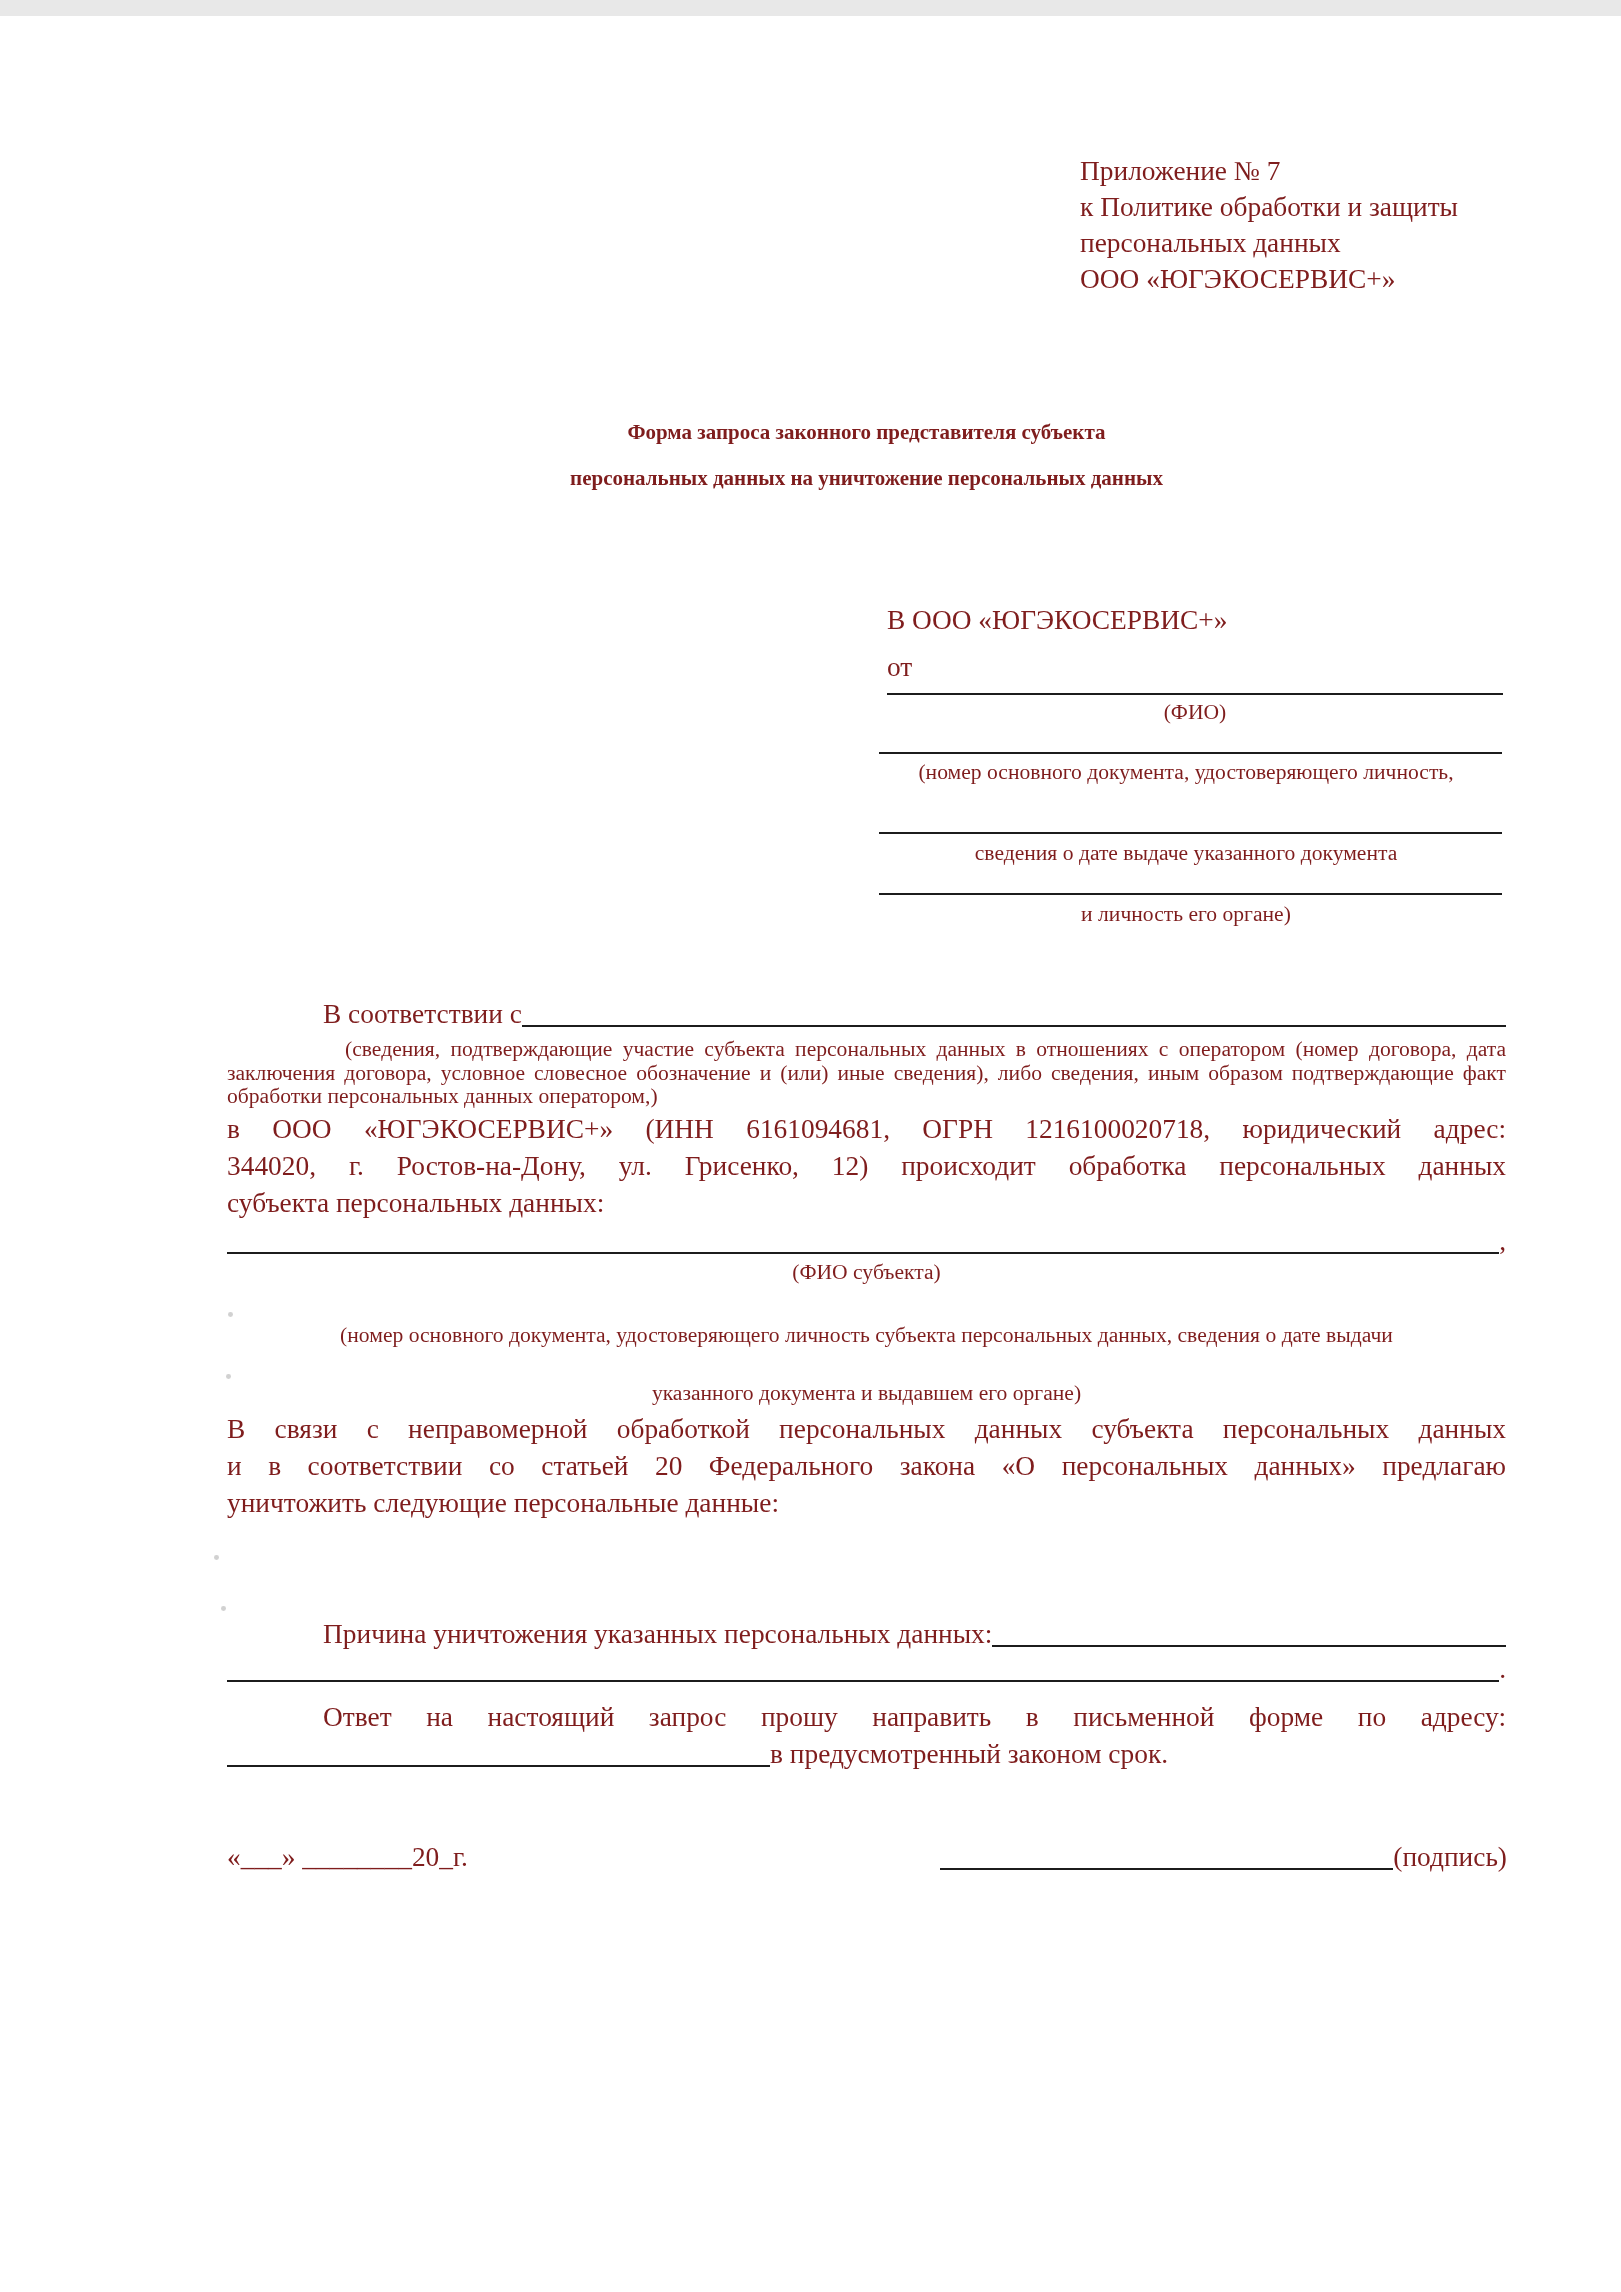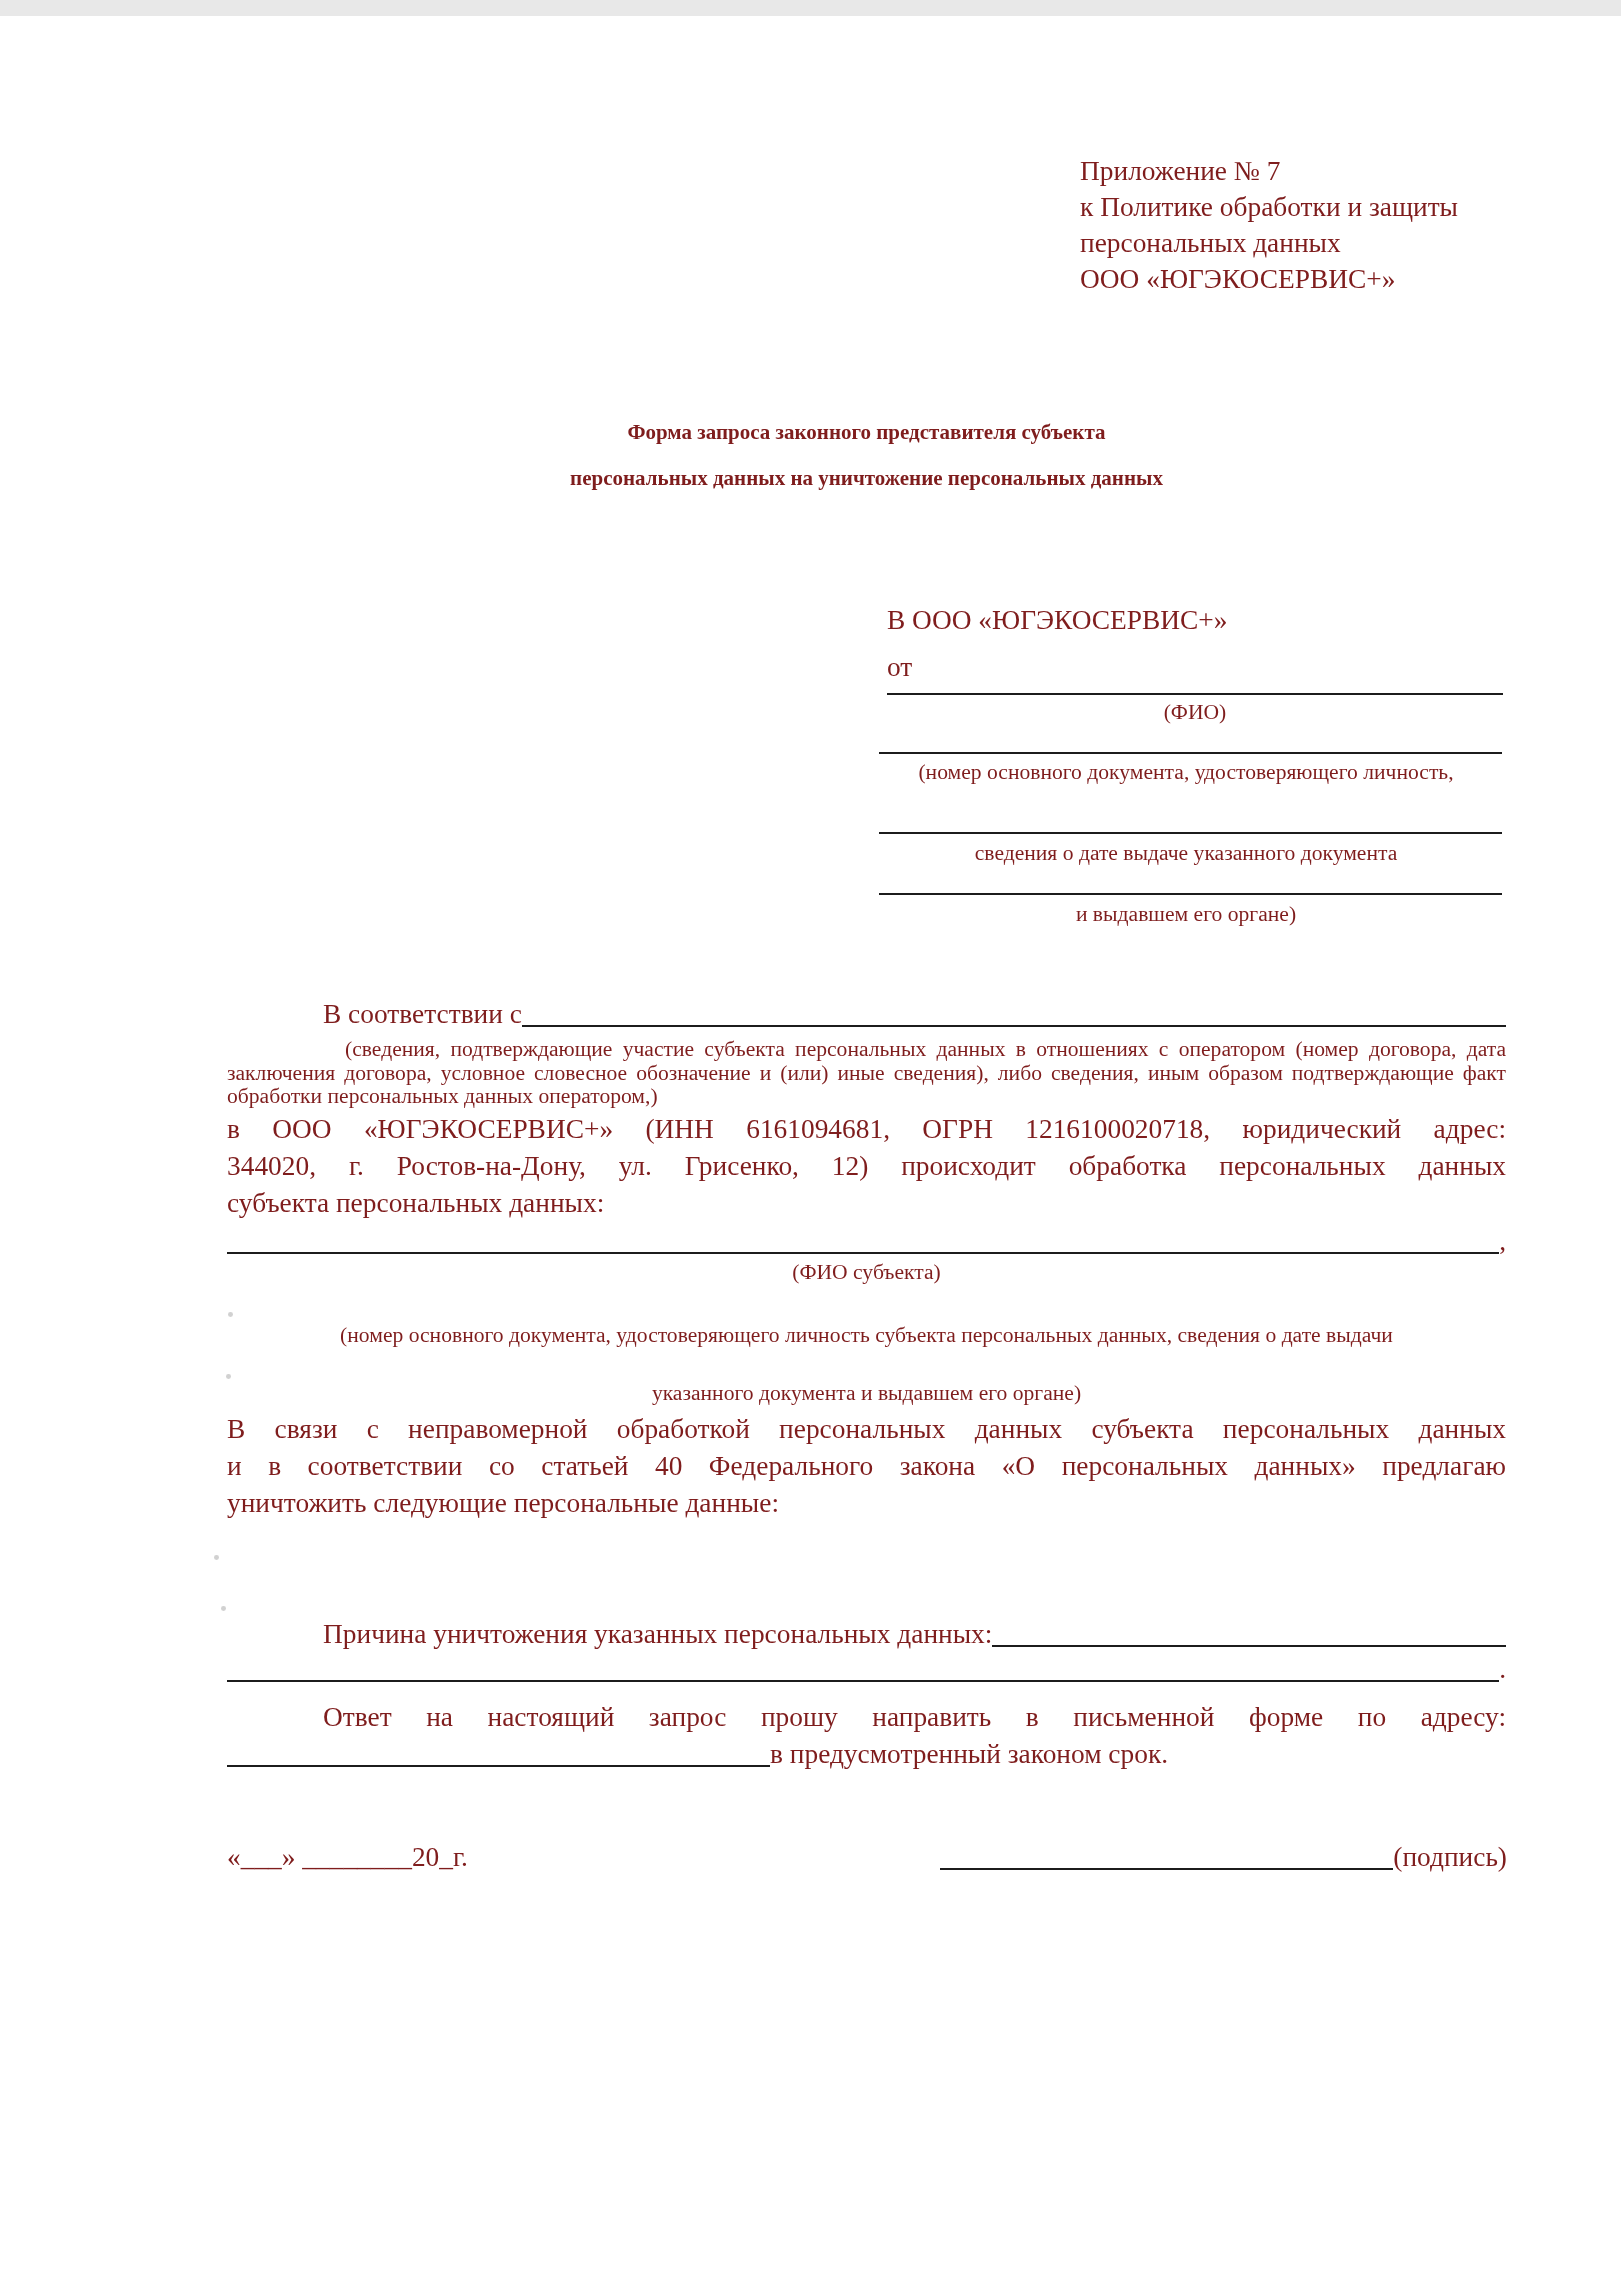--- a/index.html
+++ b/index.html
@@ -47,21 +47,21 @@
   <div class="abs rule" style="left:887px;top:677px;width:616px;"></div>
   <div class="abs t22 ctr" style="left:887px;top:685px;width:616px;">(ФИО)</div>
 
   <div class="abs rule" style="left:879px;top:736px;width:623px;"></div>
   <div class="abs t22 ctr" style="left:843px;top:745px;width:686px;">(номер основного документа, удостоверяющего личность,</div>
 
   <div class="abs rule" style="left:879px;top:816px;width:623px;"></div>
   <div class="abs t22 ctr" style="left:843px;top:826px;width:686px;">сведения о дате выдаче указанного документа</div>
 
   <div class="abs rule" style="left:879px;top:877px;width:623px;"></div>
-  <div class="abs t22 ctr" style="left:843px;top:887px;width:686px;">и выдавшем его органе)</div>
+  <div class="abs t22 ctr" style="left:843px;top:887px;width:686px;">и личность его органе)</div>
 
   <div class="abs t28 fillrow" style="left:227px;top:980px;width:1279px;">
     <span class="ind">В соответствии с</span>
     <span class="grow"></span>
   </div>
   <div class="abs t22 just tind2" style="left:227px;top:1022px;width:1279px;">(сведения, подтверждающие участие субъекта персональных данных в отношениях с оператором (номер договора, дата</div>
   <div class="abs t22 just" style="left:227px;top:1046px;width:1279px;">заключения договора, условное словесное обозначение и (или) иные сведения), либо сведения, иным образом подтверждающие факт</div>
   <div class="abs t22" style="left:227px;top:1069px;width:1279px;">обработки персональных данных оператором,)</div>
 
   <div class="abs t28 just" style="left:227px;top:1095px;width:1279px;">в ООО «ЮГЭКОСЕРВИС+» (ИНН 6161094681, ОГРН 1216100020718, юридический адрес:</div>
@@ -74,21 +74,21 @@
   </div>
   <div class="abs t22 ctr" style="left:227px;top:1245px;width:1279px;">(ФИО субъекта)</div>
 
   <div class="abs speck" style="left:228px;top:1296px;"></div>
   <div class="abs t22 ctr" style="left:227px;top:1308px;width:1279px;">(номер основного документа, удостоверяющего личность субъекта персональных данных, сведения о дате выдачи</div>
 
   <div class="abs speck" style="left:226px;top:1358px;"></div>
   <div class="abs t22 ctr" style="left:227px;top:1366px;width:1279px;">указанного документа и выдавшем его органе)</div>
 
   <div class="abs t28 just" style="left:227px;top:1395px;width:1279px;">В связи с неправомерной обработкой персональных данных субъекта персональных данных</div>
-  <div class="abs t28 just" style="left:227px;top:1432px;width:1279px;">и в соответствии со статьей 40 Федерального закона «О персональных данных» предлагаю</div>
+  <div class="abs t28 just" style="left:227px;top:1432px;width:1279px;">и в соответствии со статьей 20 Федерального закона «О персональных данных» предлагаю</div>
   <div class="abs t28" style="left:227px;top:1469px;width:1279px;">уничтожить следующие персональные данные:</div>
 
   <div class="abs speck" style="left:214px;top:1539px;"></div>
   <div class="abs speck" style="left:221px;top:1590px;"></div>
 
   <div class="abs t28 fillrow" style="left:227px;top:1600px;width:1279px;">
     <span class="ind">Причина уничтожения указанных персональных данных:</span>
     <span class="grow"></span>
   </div>
   <div class="abs t28 fillrow" style="left:227px;top:1635px;width:1279px;">

